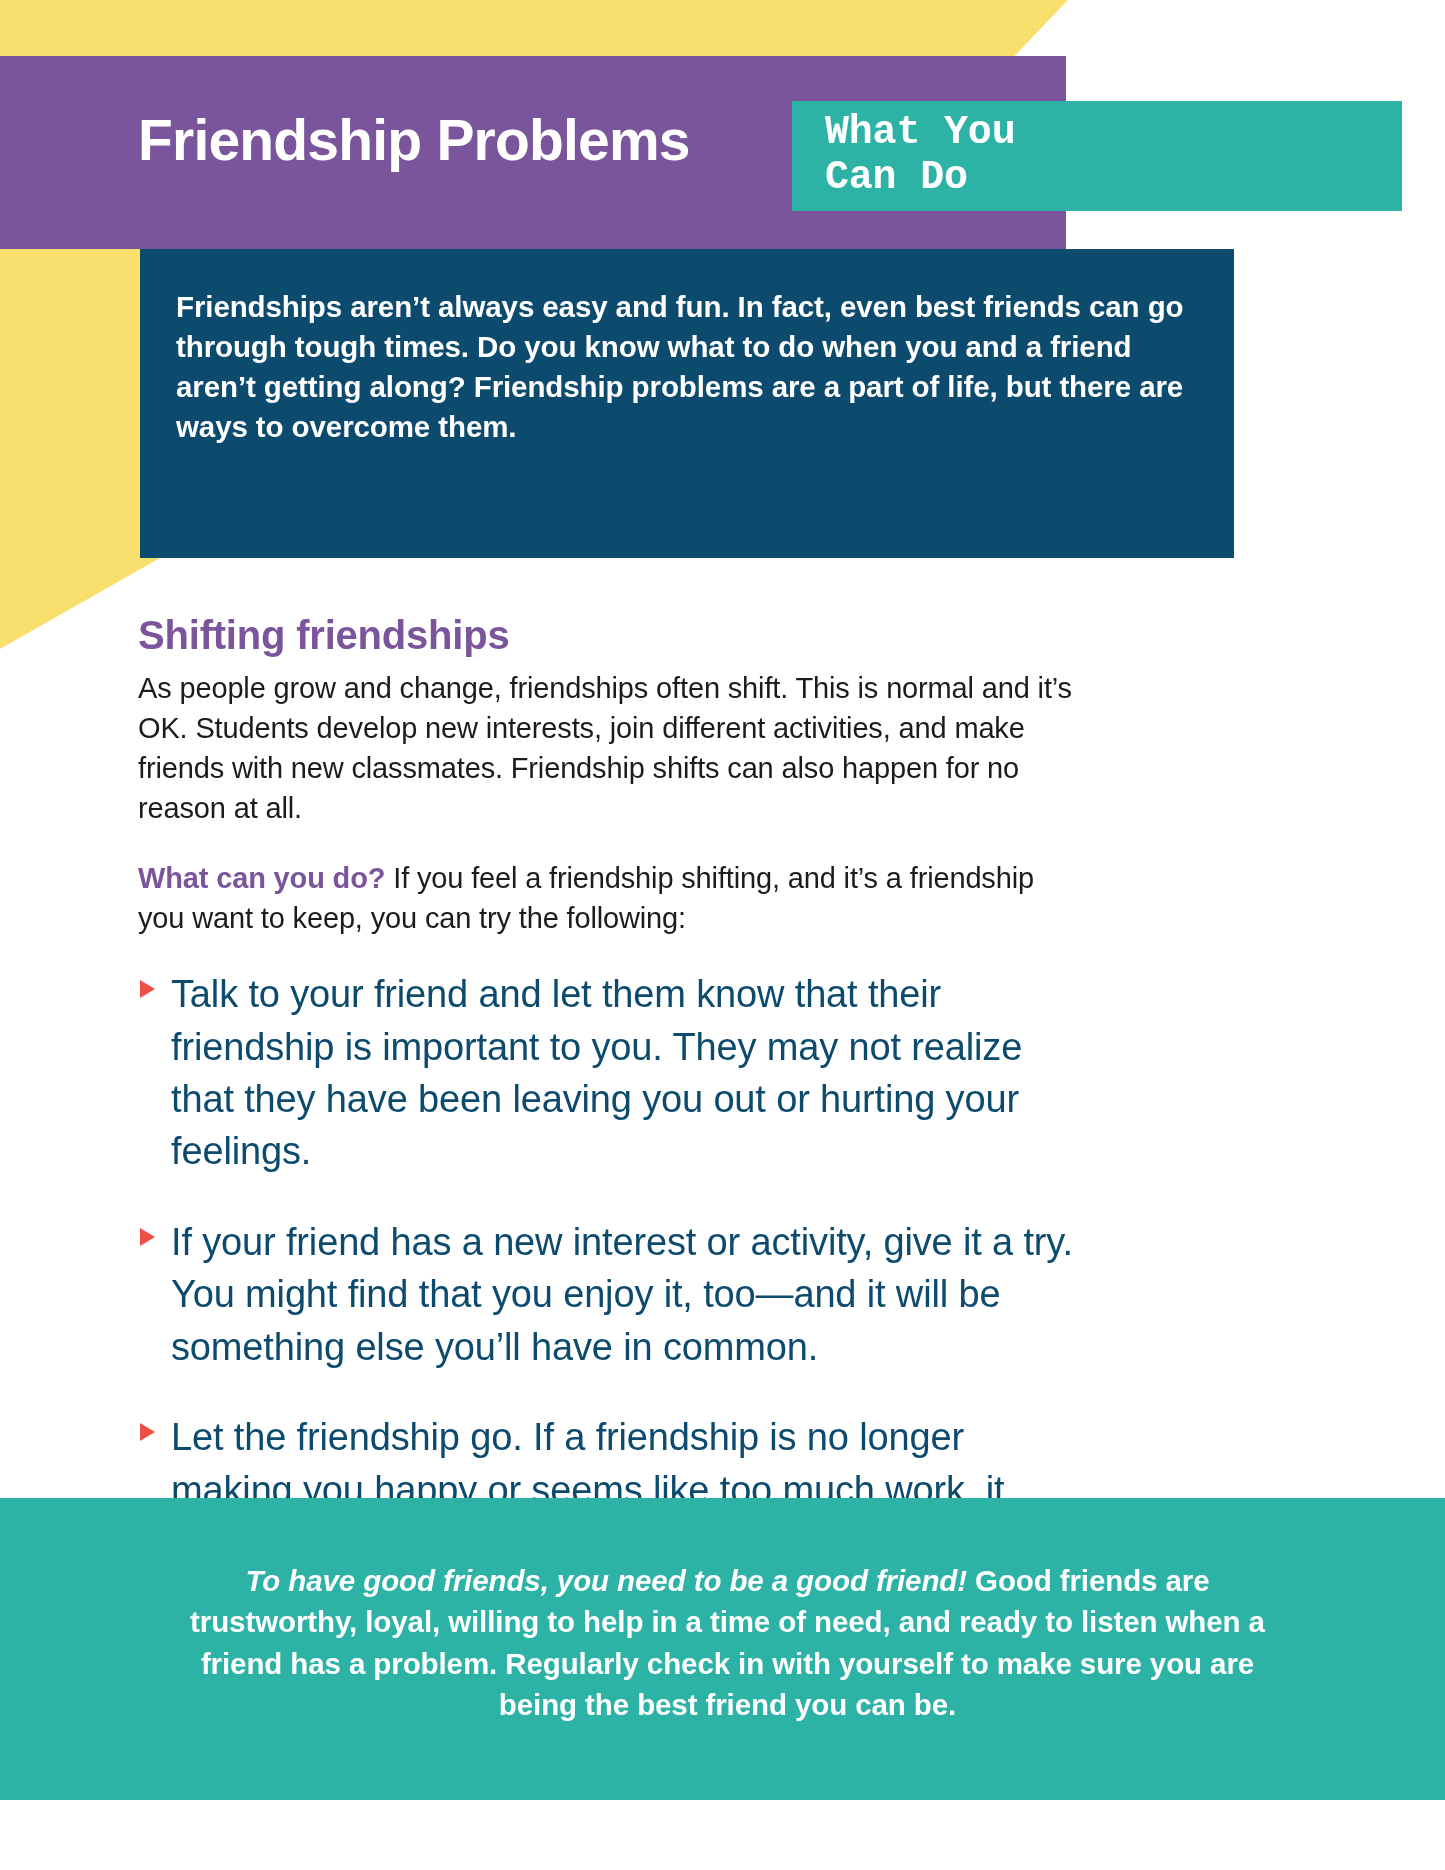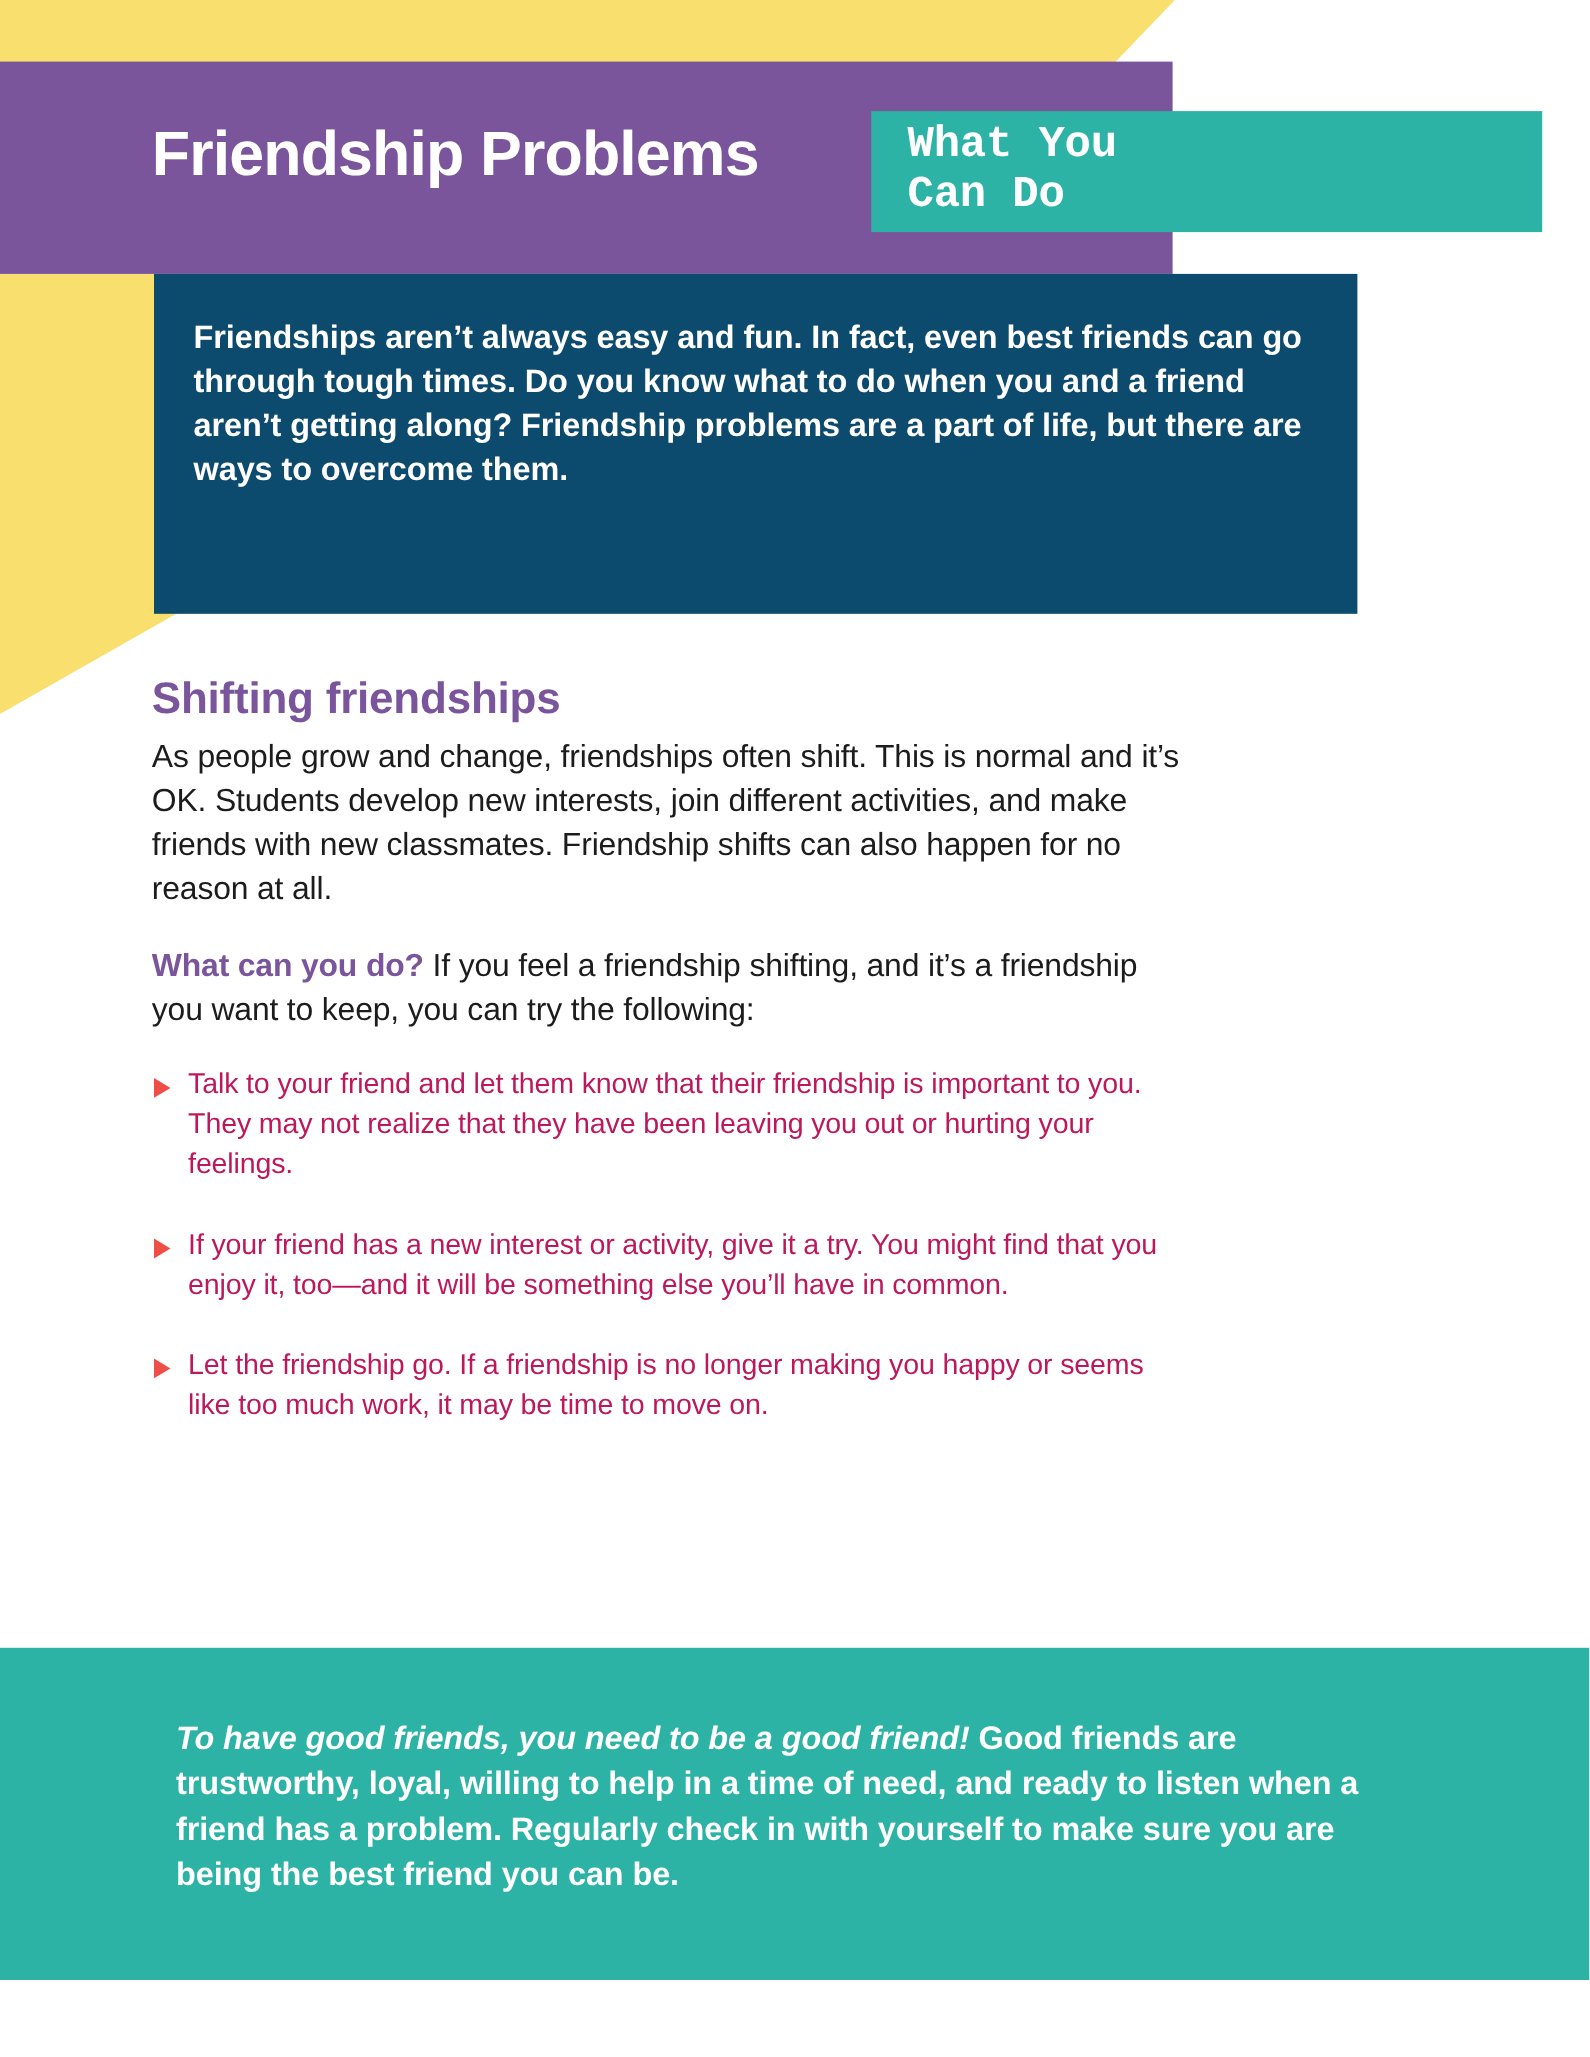--- a/index.html
+++ b/index.html
@@ -94,22 +94,22 @@
   }
   ul.bullets{
     list-style:none;
     margin:28px 0 0 0;
     padding:0;
   }
   ul.bullets li{
     position:relative;
     margin:0 0 38px 0;
     padding-left:33px;
-    color:#be185d;
-    font-size:26px;
+    color:#0c4a6e;
+    font-size:38px;
     line-height:1.38;
     letter-spacing:-0.15px;
   }
   ul.bullets li:last-child{margin-bottom:0;}
   .tri{
     position:absolute;left:2px;top:12px;
     width:0;height:0;
     border-left:15px solid #ef4e46;
     border-top:9px solid transparent;
     border-bottom:9px solid transparent;
@@ -122,20 +122,21 @@
     box-sizing:border-box;
     padding:62px 150px 0 160px;
   }
   .teal-footer p{
     margin:0;
     color:#ffffff;
     font-size:29.5px;
     font-weight:700;
     line-height:1.4;
     letter-spacing:-0.1px;
+    text-align:center;
   }
   .fi{font-style:italic;}
 </style>
 </head>
 <body>
 
 <div class="page">
 
   <div class="yellow-top"></div>
   <div class="purple-bar"></div>

